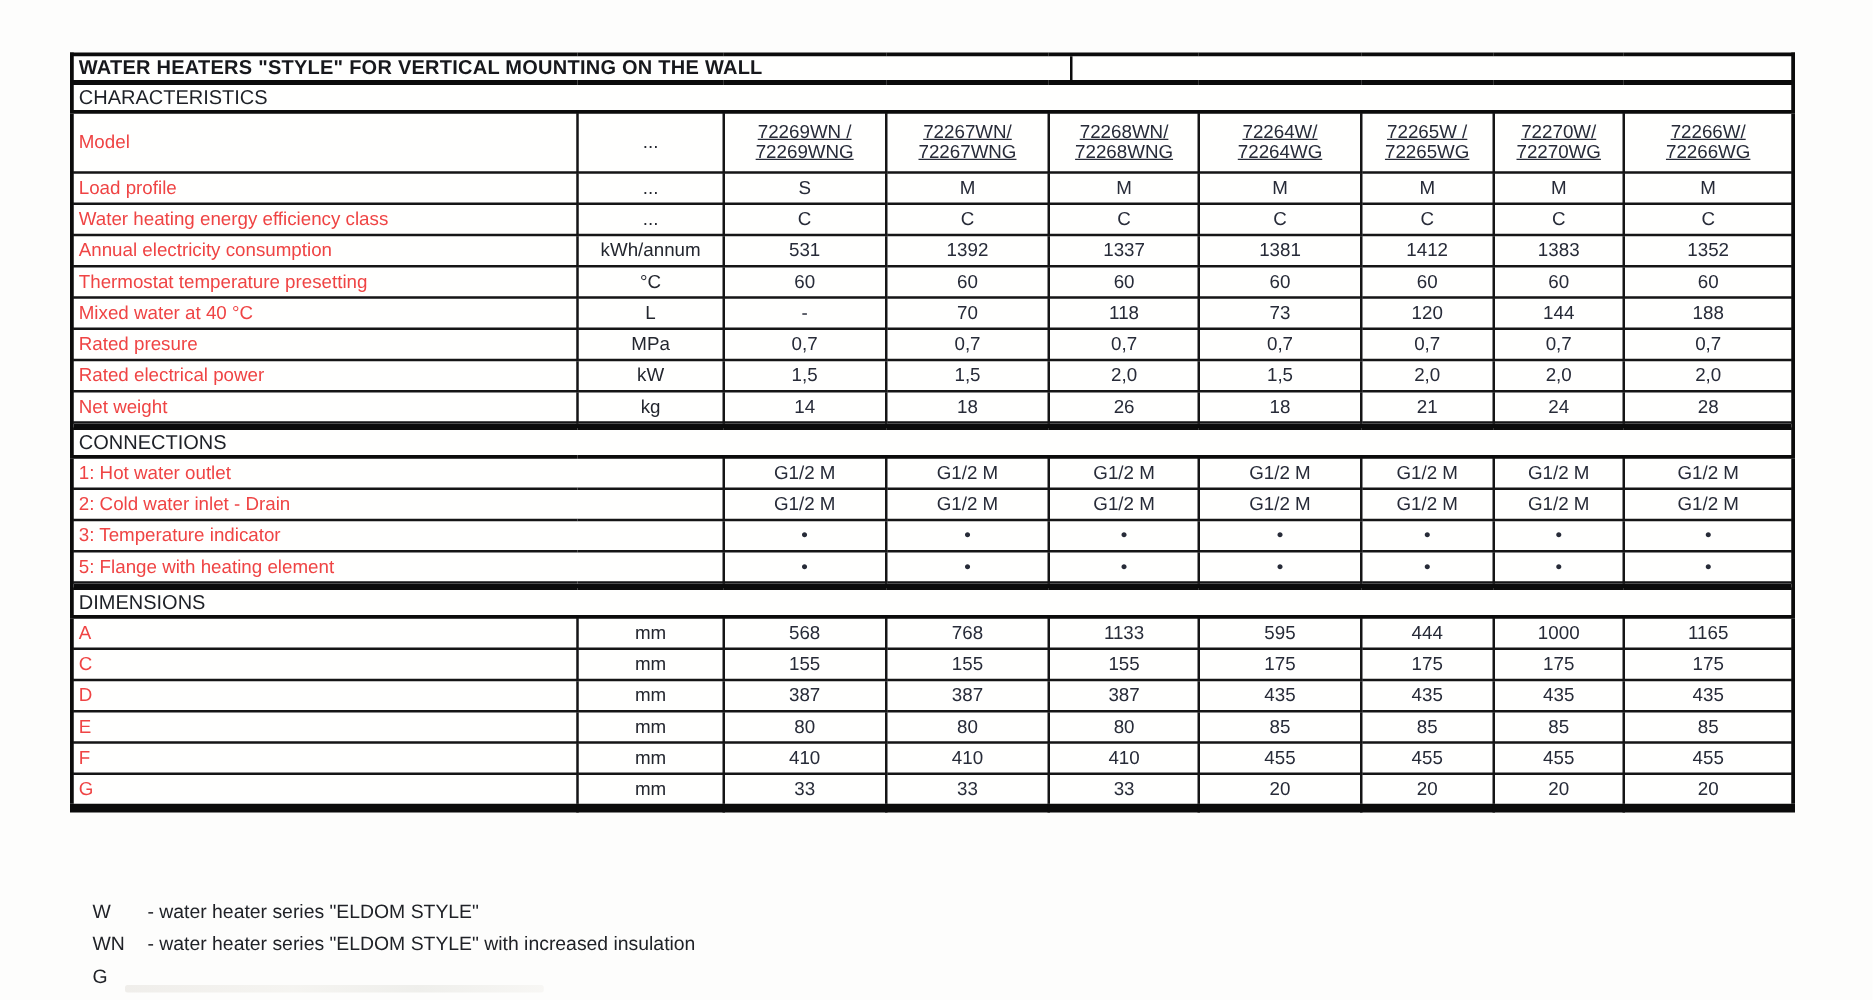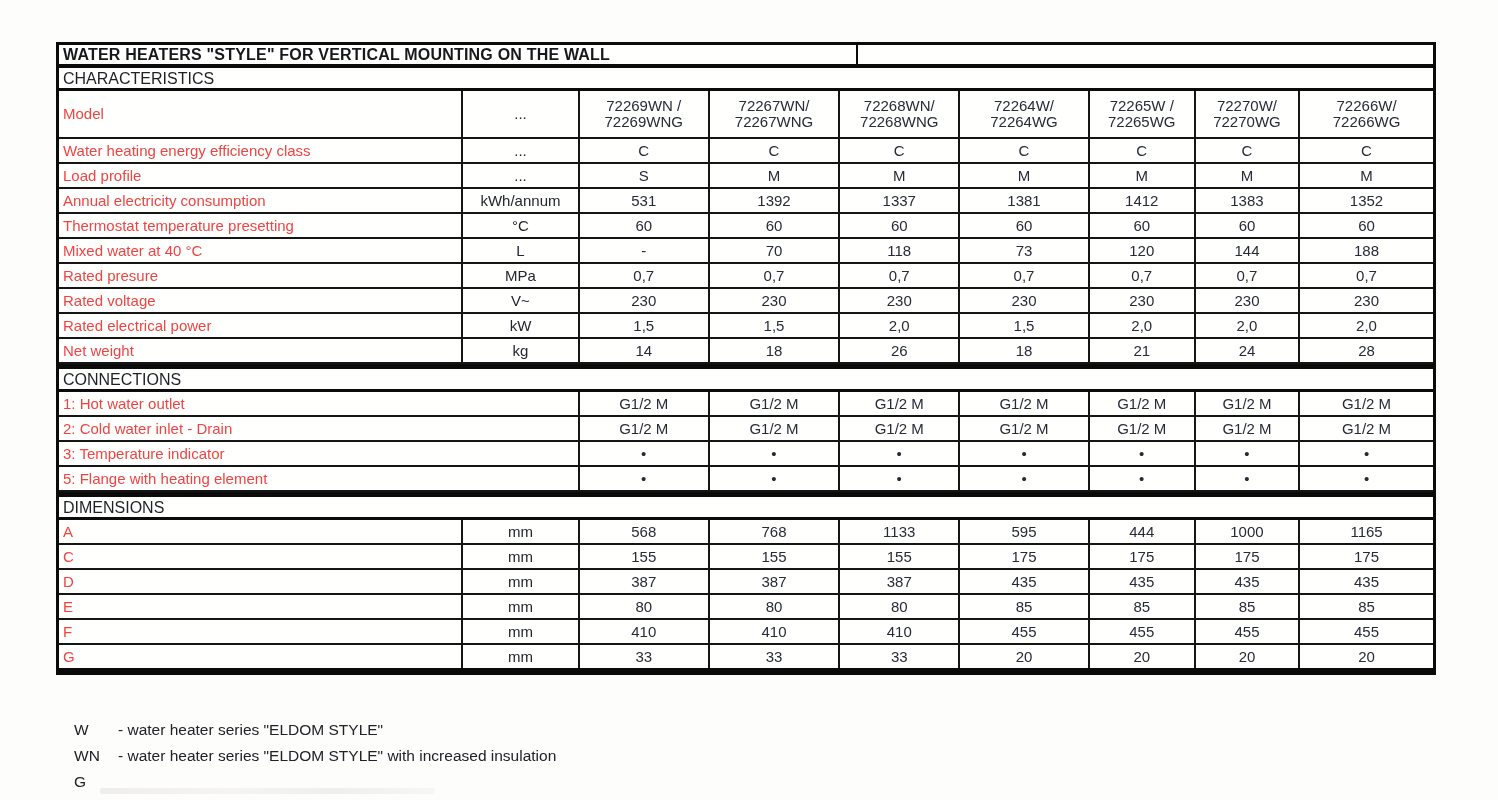--- a/index.html
+++ b/index.html
@@ -27,21 +27,21 @@
   tr.title-row td{
     font-weight:700;font-size:16px;height:17px;
     border-bottom:4px solid #0b0b0b;color:#17181c;
     letter-spacing:.2px;
   }
   tr.sec-row td{
     font-size:16px;height:18px;
     border-bottom:3px solid #0b0b0b;color:#1d2026;margin-left:11px;
   }
   tr.model-row td{height:44px;vertical-align:middle;}
-  td.model-val{white-space:pre-line;}
+  td.model-val{white-space:pre-line;text-decoration:underline;}
   tr.sep-row td{height:3px;padding:0;background:#0b0b0b;border:2px solid #0b0b0b;}
 
   .title-vline{position:absolute;left:856px;top:45px;width:2px;height:20px;background:#0b0b0b;}
 
   .footnotes{position:absolute;left:74px;top:717px;font-size:15.5px;color:#202227;}
   .fn-line{display:flex;line-height:26px;}
   .fn-code{width:44px;flex:0 0 44px;}
   .scan-artifact{
     position:absolute;left:100px;top:788px;width:335px;height:6px;
     background:linear-gradient(90deg,#eceae6,#f3f2ee 40%,#ebebe7 70%,#f6f5f2);
@@ -84,40 +84,40 @@
           <td class="val model-val">72264W/
 72264WG</td>
           <td class="val model-val">72265W /
 72265WG</td>
           <td class="val model-val">72270W/
 72270WG</td>
           <td class="val model-val">72266W/
 72266WG</td>
         </tr>
         <tr class="data-row">
-          <td class="lbl">Water heating energy efficiency class</td>
-          <td class="unit">...</td>
-          <td class="val">C</td>
-          <td class="val">C</td>
-          <td class="val">C</td>
-          <td class="val">C</td>
-          <td class="val">C</td>
-          <td class="val">C</td>
-          <td class="val">C</td>
-        </tr>
-        <tr class="data-row">
           <td class="lbl">Load profile</td>
           <td class="unit">...</td>
           <td class="val">S</td>
           <td class="val">M</td>
           <td class="val">M</td>
           <td class="val">M</td>
           <td class="val">M</td>
           <td class="val">M</td>
           <td class="val">M</td>
+        </tr>
+        <tr class="data-row">
+          <td class="lbl">Water heating energy efficiency class</td>
+          <td class="unit">...</td>
+          <td class="val">C</td>
+          <td class="val">C</td>
+          <td class="val">C</td>
+          <td class="val">C</td>
+          <td class="val">C</td>
+          <td class="val">C</td>
+          <td class="val">C</td>
         </tr>
         <tr class="data-row">
           <td class="lbl">Annual electricity consumption</td>
           <td class="unit">kWh/annum</td>
           <td class="val">531</td>
           <td class="val">1392</td>
           <td class="val">1337</td>
           <td class="val">1381</td>
           <td class="val">1412</td>
           <td class="val">1383</td>
@@ -148,31 +148,20 @@
         <tr class="data-row">
           <td class="lbl">Rated presure</td>
           <td class="unit">MPa</td>
           <td class="val">0,7</td>
           <td class="val">0,7</td>
           <td class="val">0,7</td>
           <td class="val">0,7</td>
           <td class="val">0,7</td>
           <td class="val">0,7</td>
           <td class="val">0,7</td>
-        </tr>
-        <tr class="data-row">
-          <td class="lbl">Rated voltage</td>
-          <td class="unit">V~</td>
-          <td class="val">230</td>
-          <td class="val">230</td>
-          <td class="val">230</td>
-          <td class="val">230</td>
-          <td class="val">230</td>
-          <td class="val">230</td>
-          <td class="val">230</td>
         </tr>
         <tr class="data-row">
           <td class="lbl">Rated electrical power</td>
           <td class="unit">kW</td>
           <td class="val">1,5</td>
           <td class="val">1,5</td>
           <td class="val">2,0</td>
           <td class="val">1,5</td>
           <td class="val">2,0</td>
           <td class="val">2,0</td>

